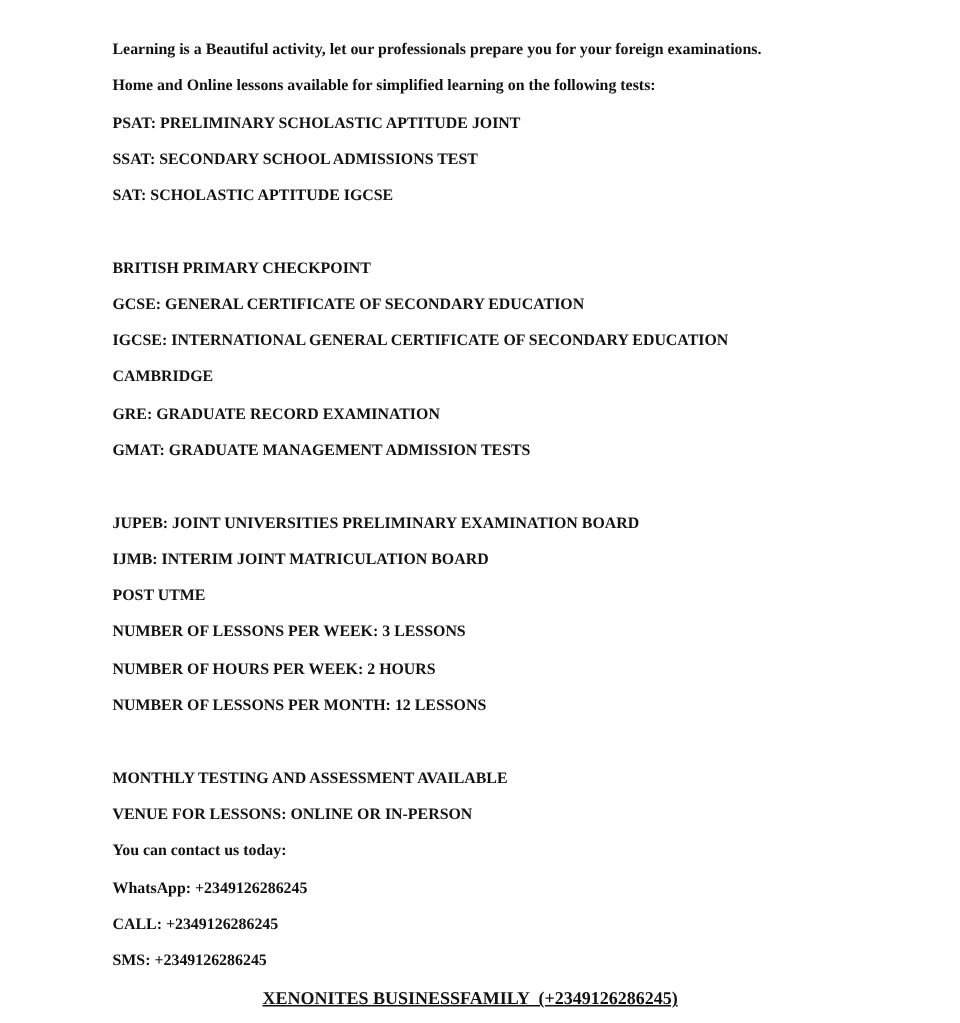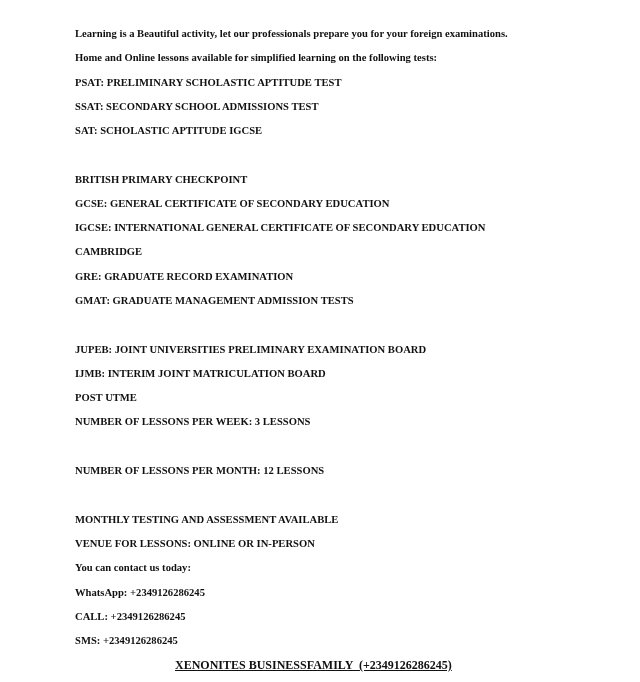--- a/index.html
+++ b/index.html
@@ -52,35 +52,36 @@
   </style>
 </head>
 <body>
 
 <div class="page">
 
 
   <div class="line" style="top:27px">Learning is a Beautiful activity, let our professionals prepare you for your foreign examinations.</div>
   <div class="line" style="top:51px">Home and Online lessons available for simplified learning on the following tests:</div>
 
-  <div class="line" style="top:76px">PSAT: PRELIMINARY SCHOLASTIC APTITUDE TEST</div>
+  <div class="line" style="top:76px">PSAT: PRELIMINARY SCHOLASTIC APTITUDE JOINT</div>
   <div class="line" style="top:100px">SSAT: SECONDARY SCHOOL ADMISSIONS TEST</div>
   <div class="line" style="top:124px">SAT: SCHOLASTIC APTITUDE IGCSE</div>
 
   <div class="line" style="top:173px">BRITISH PRIMARY CHECKPOINT</div>
   <div class="line" style="top:197px">GCSE: GENERAL CERTIFICATE OF SECONDARY EDUCATION</div>
   <div class="line" style="top:221px">IGCSE: INTERNATIONAL GENERAL CERTIFICATE OF SECONDARY EDUCATION</div>
   <div class="line" style="top:245px">CAMBRIDGE</div>
   <div class="line" style="top:270px">GRE: GRADUATE RECORD EXAMINATION</div>
   <div class="line" style="top:294px">GMAT: GRADUATE MANAGEMENT ADMISSION TESTS</div>
 
   <div class="line" style="top:343px">JUPEB: JOINT UNIVERSITIES PRELIMINARY EXAMINATION BOARD</div>
   <div class="line" style="top:367px">IJMB: INTERIM JOINT MATRICULATION BOARD</div>
   <div class="line" style="top:391px">POST UTME</div>
   <div class="line" style="top:415px">NUMBER OF LESSONS PER WEEK: 3 LESSONS</div>
+  <div class="line" style="top:440px">NUMBER OF HOURS PER WEEK: 2 HOURS</div>
   <div class="line" style="top:464px">NUMBER OF LESSONS PER MONTH: 12 LESSONS</div>
 
   <div class="line" style="top:513px">MONTHLY TESTING AND ASSESSMENT AVAILABLE</div>
   <div class="line" style="top:537px">VENUE FOR LESSONS: ONLINE OR IN-PERSON</div>
 
   <div class="line" style="top:561px">You can contact us today:</div>
   <div class="line" style="top:586px">WhatsApp: +2349126286245</div>
   <div class="line" style="top:610px">CALL: +2349126286245</div>
   <div class="line" style="top:634px">SMS: +2349126286245</div>
 

